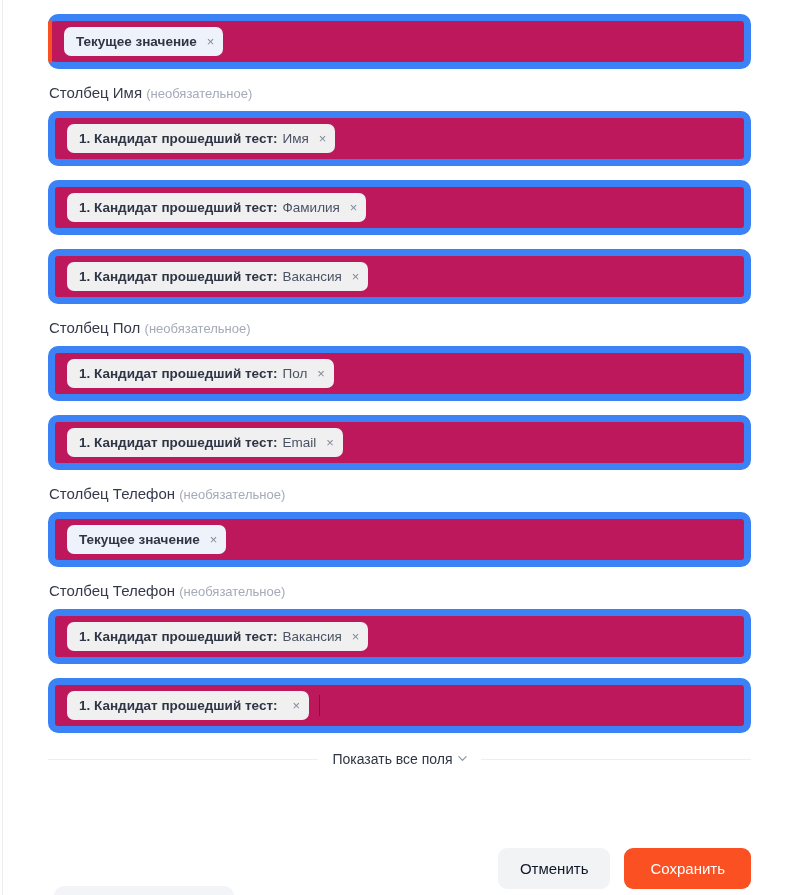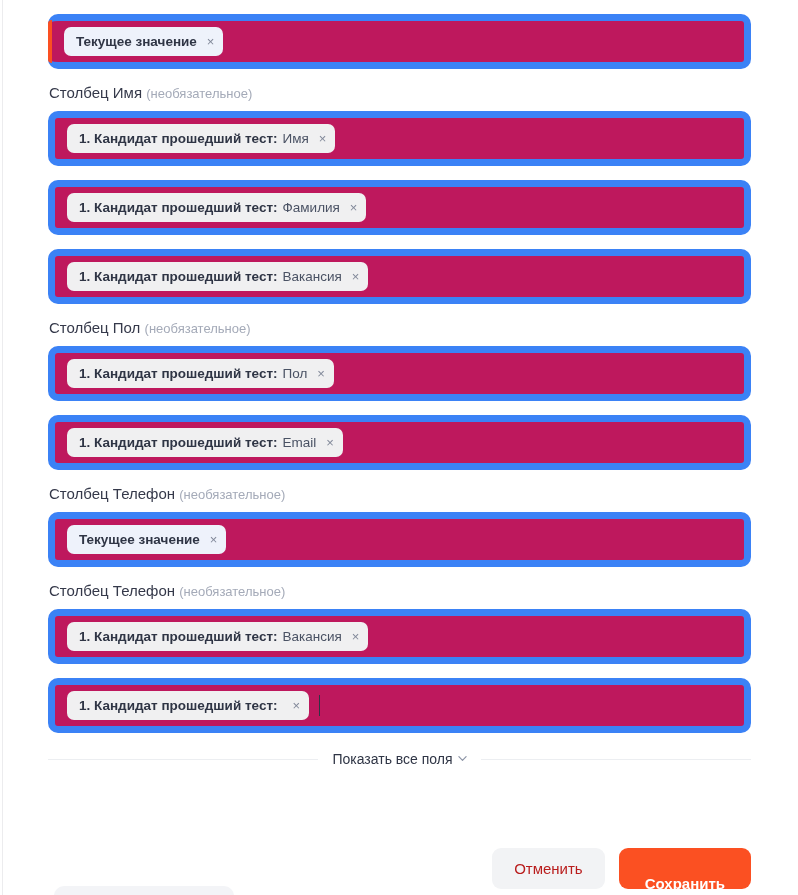--- a/index.html
+++ b/index.html
@@ -166,28 +166,28 @@
     border-radius: 9px;
     font-size: 15px;
     font-family: "Liberation Sans", sans-serif;
     cursor: pointer;
     height: 41px;
     padding: 0 22px;
     line-height: 41px;
   }
   .btn-secondary {
     background: #f2f3f5;
-    color: #b91c1c;
+    color: #0f172a;
     font-weight: normal;
   }
   .btn-primary {
     background: #fb5022;
     color: #ffffff;
-    font-weight: bold;
-    padding: 15px 26px;
+    font-weight: normal;
+    padding: 0 26px;
   }
 
   
   .bottom-peek {
     position: absolute;
     left: 54px;
     top: 886px;
     width: 180px;
     height: 20px;
     background: #f3f4f7;

